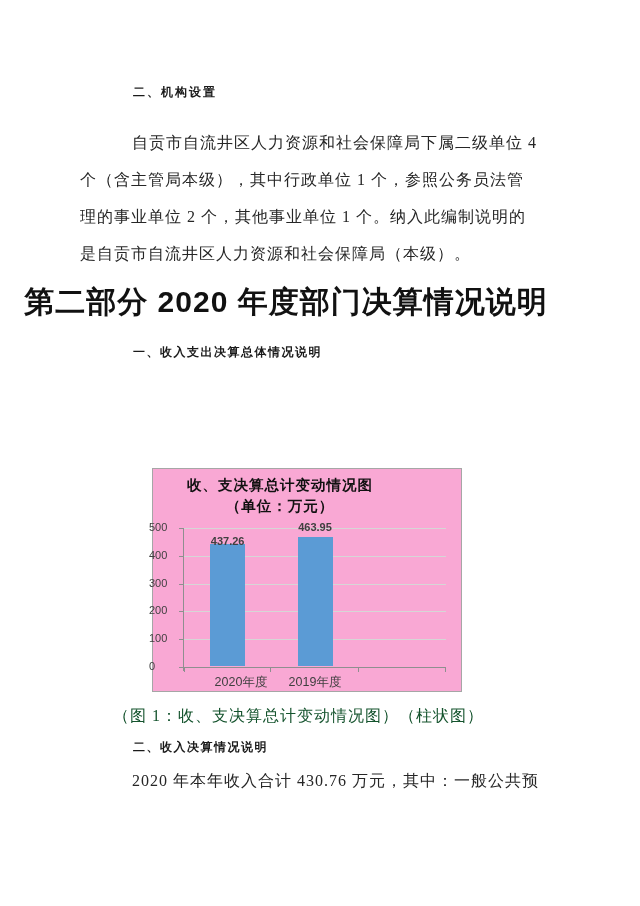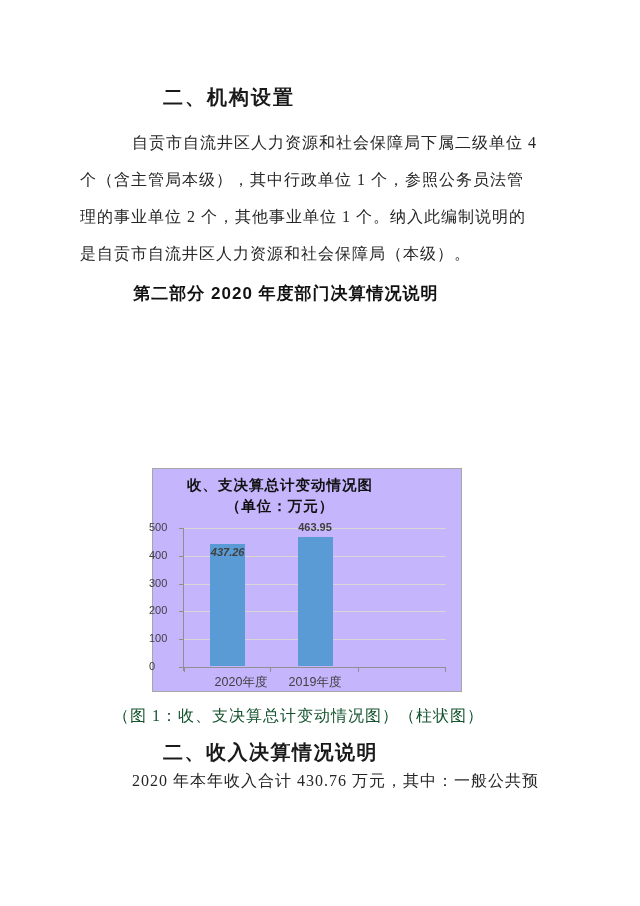--- a/index.html
+++ b/index.html
@@ -10,45 +10,44 @@
     background: #ffffff;
     overflow: hidden;
     font-family: "Liberation Serif", "DejaVu Serif", serif;
     color: #262626;
   }
   .heading {
     position: absolute;
     font-family: "Liberation Sans", "DejaVu Sans", sans-serif;
     font-weight: bold;
     color: #1a1a1a;
-    font-size: 20px;
+    font-size: 12px;
     letter-spacing: 2px;
     white-space: nowrap;
-    margin-left: 30px;
   }
   .para {
     position: absolute;
     left: 80px;
     width: 500px;
     font-size: 16px;
     line-height: 37px;
     letter-spacing: 1px;
     white-space: pre-line;
     text-indent: 52px;
     color: #262626;
   }
   .part-title {
     position: absolute;
     top: 282px;
     left: 0;
     width: 572px;
     text-align: center;
     font-family: "Liberation Sans", "DejaVu Sans", sans-serif;
     font-weight: bold;
-    font-size: 17px;
+    font-size: 30px;
     letter-spacing: 1px;
     color: #111111;
   }
   .caption {
     position: absolute;
     left: 113px;
     top: 702px;
     font-size: 16px;
     letter-spacing: 1px;
     line-height: 28px;
@@ -65,21 +64,21 @@
     color: #444444;
   }
   
   .chart-box {
     position: absolute;
     left: 152px;
     top: 468px;
     width: 310px;
     height: 224px;
     border: 1px solid #a6a6a6;
-    background: #c4b5fd;
+    background: #f9a8d4;
     box-sizing: border-box;
   }
   .chart-titles {
     position: absolute;
     top: 6px;
     left: 0;
     width: 254px;
     text-align: center;
     font-weight: bold;
     font-size: 14.5px;
@@ -123,20 +122,21 @@
 
   <div class="heading" style="left:133px; top:84px;">二、机构设置</div>
 
   <div class="para" style="top:124px;">自贡市自流井区人力资源和社会保障局下属二级单位 4
 个（含主管局本级），其中行政单位 1 个，参照公务员法管
 理的事业单位 2 个，其他事业单位 1 个。纳入此编制说明的
 是自贡市自流井区人力资源和社会保障局（本级）。</div>
 
   <div class="part-title">第二部分 2020 年度部门决算情况说明</div>
 
+  <div class="heading" style="left:133px; top:344px; letter-spacing:1.5px;">一、收入支出决算总体情况说明</div>
 
 
   <div class="chart-box">
     <div class="chart-titles">
       <div>收、支决算总计变动情况图</div>
       <div>（单位：万元）</div>
     </div>
     <div class="chart-plot">
         <div class="y-tick" style="top: 139px;"></div>
         <div class="y-tick-label" style="top: 132px;">0</div>
@@ -155,21 +155,21 @@
         <div class="gridline" style="top: 0px;"></div>
         <div class="y-tick" style="top: 0px;"></div>
         <div class="y-tick-label" style="top: -7px;">500</div>
         <div class="y-axis-line"></div>
         <div class="x-axis-line"></div>
         <div class="x-tick" style="left: 0px;"></div>
         <div class="x-tick" style="left: 86.3333px;"></div>
         <div class="x-tick" style="left: 173.667px;"></div>
         <div class="x-tick" style="left: 261px;"></div>
         <div class="bar" style="left: 26.1667px; height: 121.558px; background: rgb(91, 155, 213);"></div>
-        <div class="bar-value-label" style="left: 8.66667px; top: 18px; font-style: italic;">437.26</div>
+        <div class="bar-value-label" style="left: 8.66667px; top: 7px;">437.26</div>
         <div class="category-label" style="left: 17px;">2020年度</div>
         <div class="bar" style="left: 113.5px; height: 128.978px; background: rgb(91, 155, 213);"></div>
         <div class="bar-value-label" style="left: 96px; top: -6.9781px;">463.95</div>
         <div class="category-label" style="left: 91px;">2019年度</div>
       </div>
   </div>
 
   <div class="caption">（图 1：收、支决算总计变动情况图）（柱状图）</div>
 
   <div class="heading" style="left:133px; top:739px; letter-spacing:1.5px;">二、收入决算情况说明</div>

